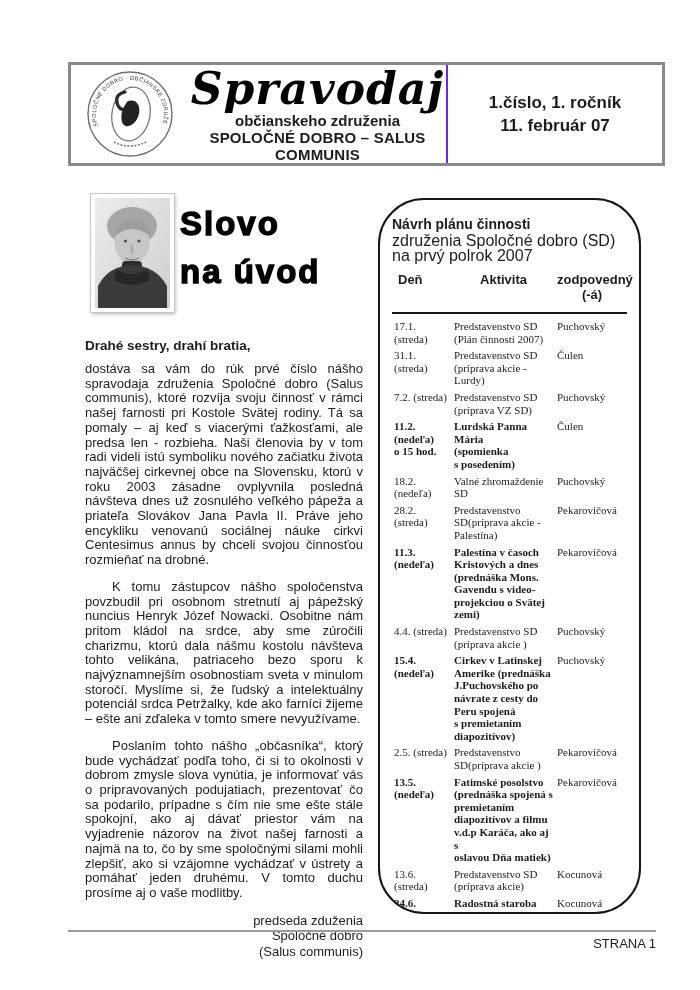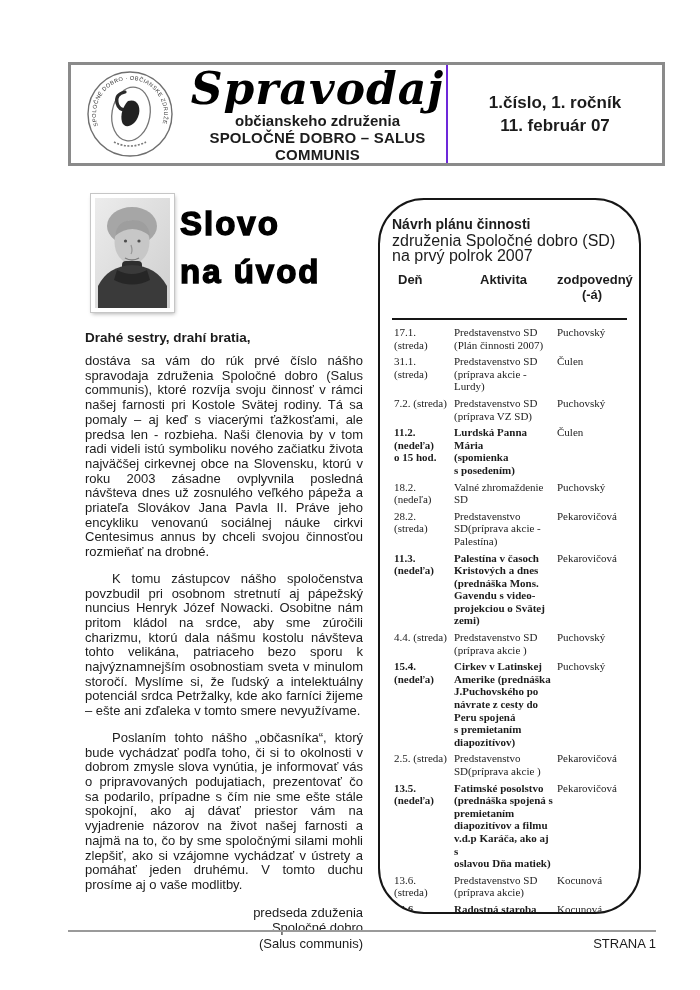--- a/index.html
+++ b/index.html
@@ -19,32 +19,32 @@
               align-items:center;justify-content:center;font-weight:bold;font-size:17px;line-height:23px;}
 
   
   .intro{position:absolute;left:85px;top:192px;width:278px;}
   .head-block{position:relative;height:134px;}
   .photo{position:absolute;left:6px;top:2px;width:75px;height:110px;background:#fff;
          border:4px solid #fff;box-shadow:0 0 0 1px #c6c6c6,1px 2px 4px rgba(0,0,0,.3);box-sizing:content-box;}
   .photo svg{display:block;}
   .intro-heading{position:absolute;left:95px;top:8px;font-weight:bold;font-size:33px;line-height:48px;
                  letter-spacing:2px;color:#000;-webkit-text-stroke:1.4px #000;}
-  .salutation{font-weight:bold;font-size:13.5px;margin:4px 0 9px 0;}
+  .salutation{font-weight:bold;font-size:13.5px;margin:12px 0 9px 0;}
   .paras p{font-size:13px;line-height:14.7px;text-align:justify;margin:0 0 12px 0;}
   .paras p + p{text-indent:27px;}
   .signature{text-align:right;font-size:13px;line-height:15.5px;margin-top:3px;}
 
   
   .plan-panel{position:absolute;left:378px;top:198px;width:263px;height:716px;box-sizing:border-box;
               border:2px solid #161616;border-radius:46px;padding:15px 12px 0 12px;background:#fff;overflow:hidden;}
   .plan-title{font-size:14px;font-weight:bold;text-align:left;line-height:18px;}
   .plan-sub{font-size:16px;text-align:left;line-height:15px;}
   .plan-headrow{display:grid;grid-template-columns:58px 1fr 70px;column-gap:4px;
-                margin-top:9px;padding-bottom:16px;border-bottom:2.5px solid #161616;
+                margin-top:9px;padding-bottom:10px;border-bottom:2.5px solid #161616;
                 font-weight:bold;font-size:13px;line-height:15px;}
   .ch-day{padding-left:6px;}
   .ch-act{text-align:center;}
   .ch-resp{text-align:center;white-space:pre-line;}
   .plan-rows{margin-top:4px;}
   .plan-row{display:grid;grid-template-columns:58px 1fr 70px;column-gap:4px;padding:2px 0;}
   .cell{font-family:"Liberation Serif",serif;font-size:11px;line-height:12.6px;white-space:pre-line;}
   .cell.day{padding-left:2px;}
   .plan-row[data-bold="true"] .cell.day,
   .plan-row[data-bold="true"] .cell.act{font-weight:bold;}

